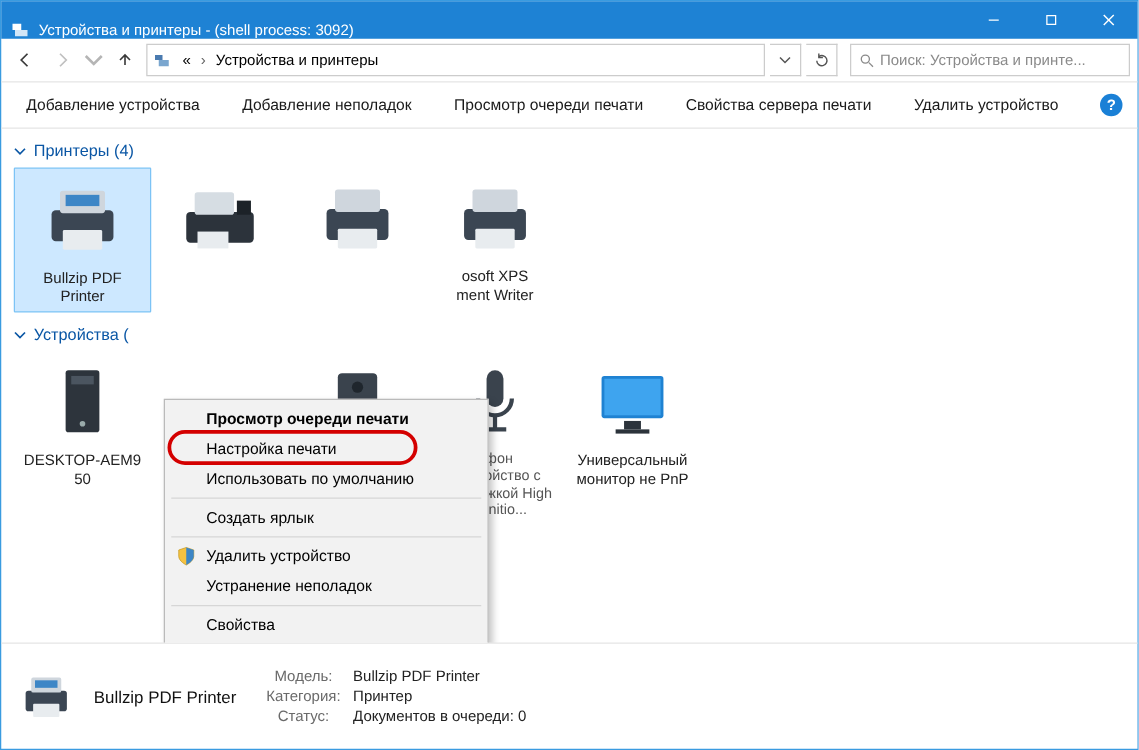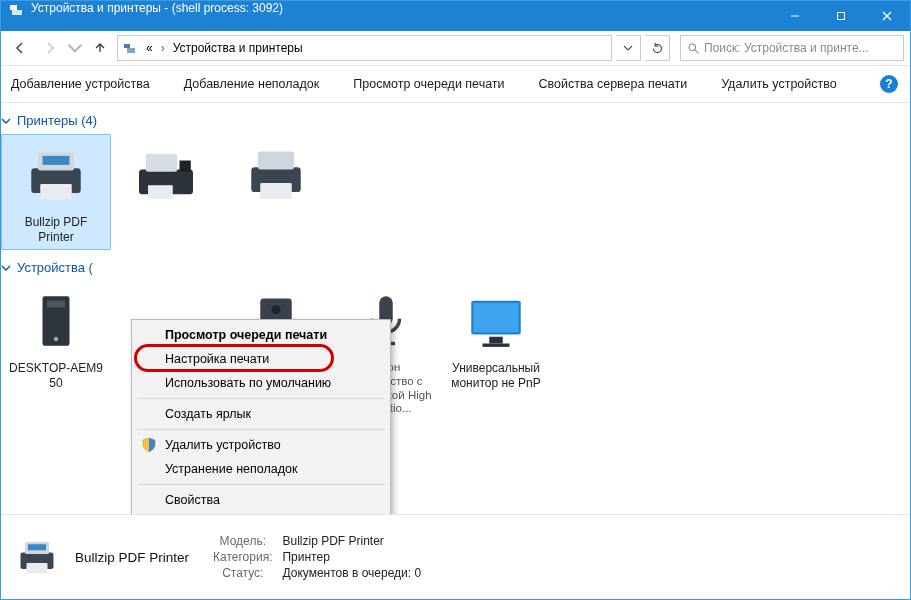--- a/index.html
+++ b/index.html
@@ -1,37 +1,37 @@
 <!DOCTYPE html>
 <html><head>
 <meta charset="utf-8">
 <style>
   html,body{margin:0;padding:0;font-family:"Segoe UI",Tahoma,sans-serif;font-size:12px;background:#fff;color:#000;overflow:hidden}
   .window{width:911px;height:600px;border:1px solid #3a9be0;box-sizing:border-box;display:flex;flex-direction:column;position:relative;background:#fff}
-  .titlebar{height:30px;background:#1e82d4;color:#fff;display:flex;align-items:flex-start;padding:0 0 0 8px}
+  .titlebar{height:30px;background:#1e82d4;color:#fff;display:flex;align-items:flex-end;padding:0 0 0 8px}
   .titlebar .tb-icon{width:16px;height:16px;margin-right:6px;display:flex;align-items:center;justify-content:center}
   .titlebar .tb-text{flex:1;font-size:12px}
   .tb-btns{display:flex;height:100%}
   .tb-btn{width:46px;height:100%;display:flex;align-items:center;justify-content:center;color:#fff}
   .tb-btn.close{background:transparent}
   .tb-btn svg{width:10px;height:10px}
   .navbar{height:34px;display:flex;align-items:center;border-bottom:1px solid #e5e5e5;padding:0 6px;gap:4px}
   .nav-arrow{width:26px;height:26px;display:flex;align-items:center;justify-content:center;color:#555;border-radius:2px}
   .nav-arrow.disabled{color:#c0c0c0}
   .nav-arrow svg{width:16px;height:16px}
   .addrbox{flex:1;height:24px;border:1px solid #ccc;display:flex;align-items:center;padding:0 4px;gap:4px;font-size:12px}
   .addrbox .crumb{padding:2px 4px;white-space:nowrap}
   .addrbox .sep{color:#666}
   .addr-refresh{width:24px;height:24px;border:1px solid #ccc;border-left:none;display:flex;align-items:center;justify-content:center}
   .searchbox{width:210px;height:24px;border:1px solid #ccc;display:flex;align-items:center;padding:0 6px;color:#8a8a8a;margin-left:6px}
   .searchbox svg{margin-right:4px;width:13px;height:13px}
-  .toolbar{height:36px;display:flex;align-items:center;padding:0 10px;gap:34px;border-bottom:1px solid #e5e5e5;font-size:12.5px;color:#1a1a1a;position:relative}
+  .toolbar{height:36px;display:flex;align-items:center;padding:0 20px;gap:34px;border-bottom:1px solid #e5e5e5;font-size:12.5px;color:#1a1a1a;position:relative}
   .toolbar .tb-item{white-space:nowrap}
   .help-icon{position:absolute;right:12px;width:18px;height:18px;border-radius:50%;background:#1a80d6;color:#fff;display:flex;align-items:center;justify-content:center;font-size:12px;font-weight:bold}
-  .content{flex:1;overflow:hidden;padding:6px 10px 0 0;position:relative}
+  .content{flex:1;overflow:hidden;padding:6px 10px 0 10px;position:relative}
   .group-header{display:flex;align-items:center;gap:6px;color:#0b57a5;font-size:13px;margin:4px 0 6px 0}
   .group-header .chev{width:10px;height:10px}
   .items{display:flex;flex-wrap:wrap;gap:0}
   .item{width:110px;padding:4px;text-align:center;font-size:12px;color:#222;box-sizing:border-box}
   .item .ic{width:72px;height:72px;margin:0 auto 4px auto;display:flex;align-items:center;justify-content:center}
   .item.selected{background:#cde8ff;border:1px solid #7cc3f5;border-radius:1px}
   .item .label{line-height:1.25;word-wrap:break-word}
   .item .sub{color:#555;font-size:11.5px;line-height:1.2}
   .ctxmenu{position:absolute;left:130px;top:216px;width:252px;background:#f2f2f2;border:1px solid #bababa;box-shadow:3px 3px 6px rgba(0,0,0,.25);padding:3px;font-size:12.5px;z-index:10}
   .ctxmenu .mi{padding:5px 10px 5px 30px;white-space:nowrap;position:relative}
@@ -176,20 +176,30 @@
       <div class="item">
         <div class="ic">
             <svg viewBox="0 0 64 64">
               <rect x="10" y="26" width="44" height="22" rx="3" fill="#3b4653"></rect>
               <rect x="16" y="12" width="32" height="16" rx="2" fill="#cfd6dd"></rect>
               <rect x="18" y="40" width="28" height="14" rx="1" fill="#e8ecef"></rect>
             </svg>
           </div>
         <div class="label">&nbsp;</div>
       </div>
+      <div class="item">
+        <div class="ic">
+            <svg viewBox="0 0 64 64">
+              <rect x="10" y="26" width="44" height="22" rx="3" fill="#3b4653"></rect>
+              <rect x="16" y="12" width="32" height="16" rx="2" fill="#cfd6dd"></rect>
+              <rect x="18" y="40" width="28" height="14" rx="1" fill="#e8ecef"></rect>
+            </svg>
+          </div>
+        <div class="label">osoft XPS<br>ment Writer</div>
+      </div>
     </div>
 
     <div class="group-header" style="margin-top:10px">
       <svg class="chev" viewBox="0 0 10 10">
           <path d="M1 3 L5 7 L9 3" fill="none" stroke="#0b57a5" stroke-width="1.4"></path>
         </svg>
       <span>Устройства (</span>
     </div>
 
     <div class="items">

